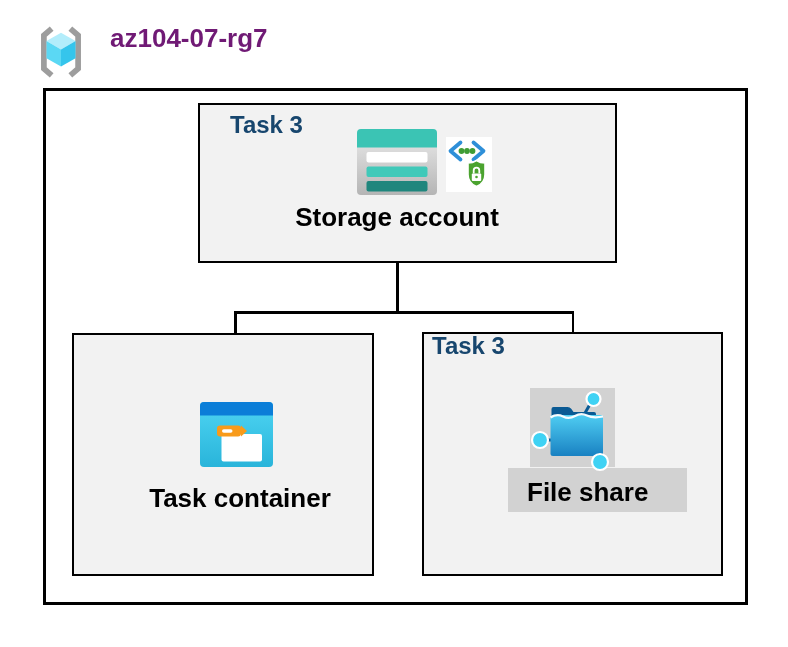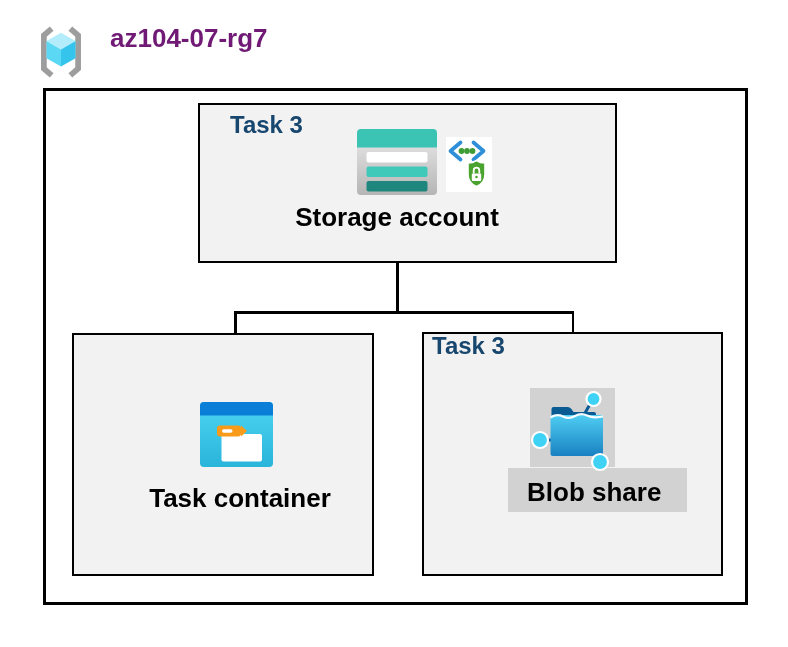--- a/index.html
+++ b/index.html
@@ -131,15 +131,15 @@
       <path d="M70 74 L59 61" stroke="#0a5a94" stroke-width="3"></path>
       <path d="M21.5 28 L21.5 21 Q21.5 19 23.5 19 L37.5 19 Q40 19 41.2 20.8 L43.5 24 L64 24 Q66 24 66 26 L66 28 Z" fill="#0a5a94"></path>
       <rect x="20.5" y="27" width="52.5" height="41" rx="2.5" fill="url(#fs)"></rect>
       <path d="M20.5 29.5 Q27 25.5 33 28.5 Q39 31.5 45 28 Q51 24.5 57 27.5 Q63 30.5 73 28.5" fill="none" stroke="#ffffff" stroke-width="2.2" opacity="0.95"></path>
       <circle cx="63.5" cy="11" r="7" fill="#3fd2f4" stroke="#ffffff" stroke-width="2.2"></circle>
       <circle cx="10" cy="52" r="8" fill="#3fd2f4" stroke="#ffffff" stroke-width="2.2"></circle>
       <circle cx="70" cy="74" r="8" fill="#3fd2f4" stroke="#ffffff" stroke-width="2.2"></circle>
     </svg>
   </div>
 
-  <div class="item-label" style="left:527px; top:477px; text-align:left;">Blob share</div>
+  <div class="item-label" style="left:527px; top:477px; text-align:left;">File share</div>
 
 </div>
 
 </body></html>

